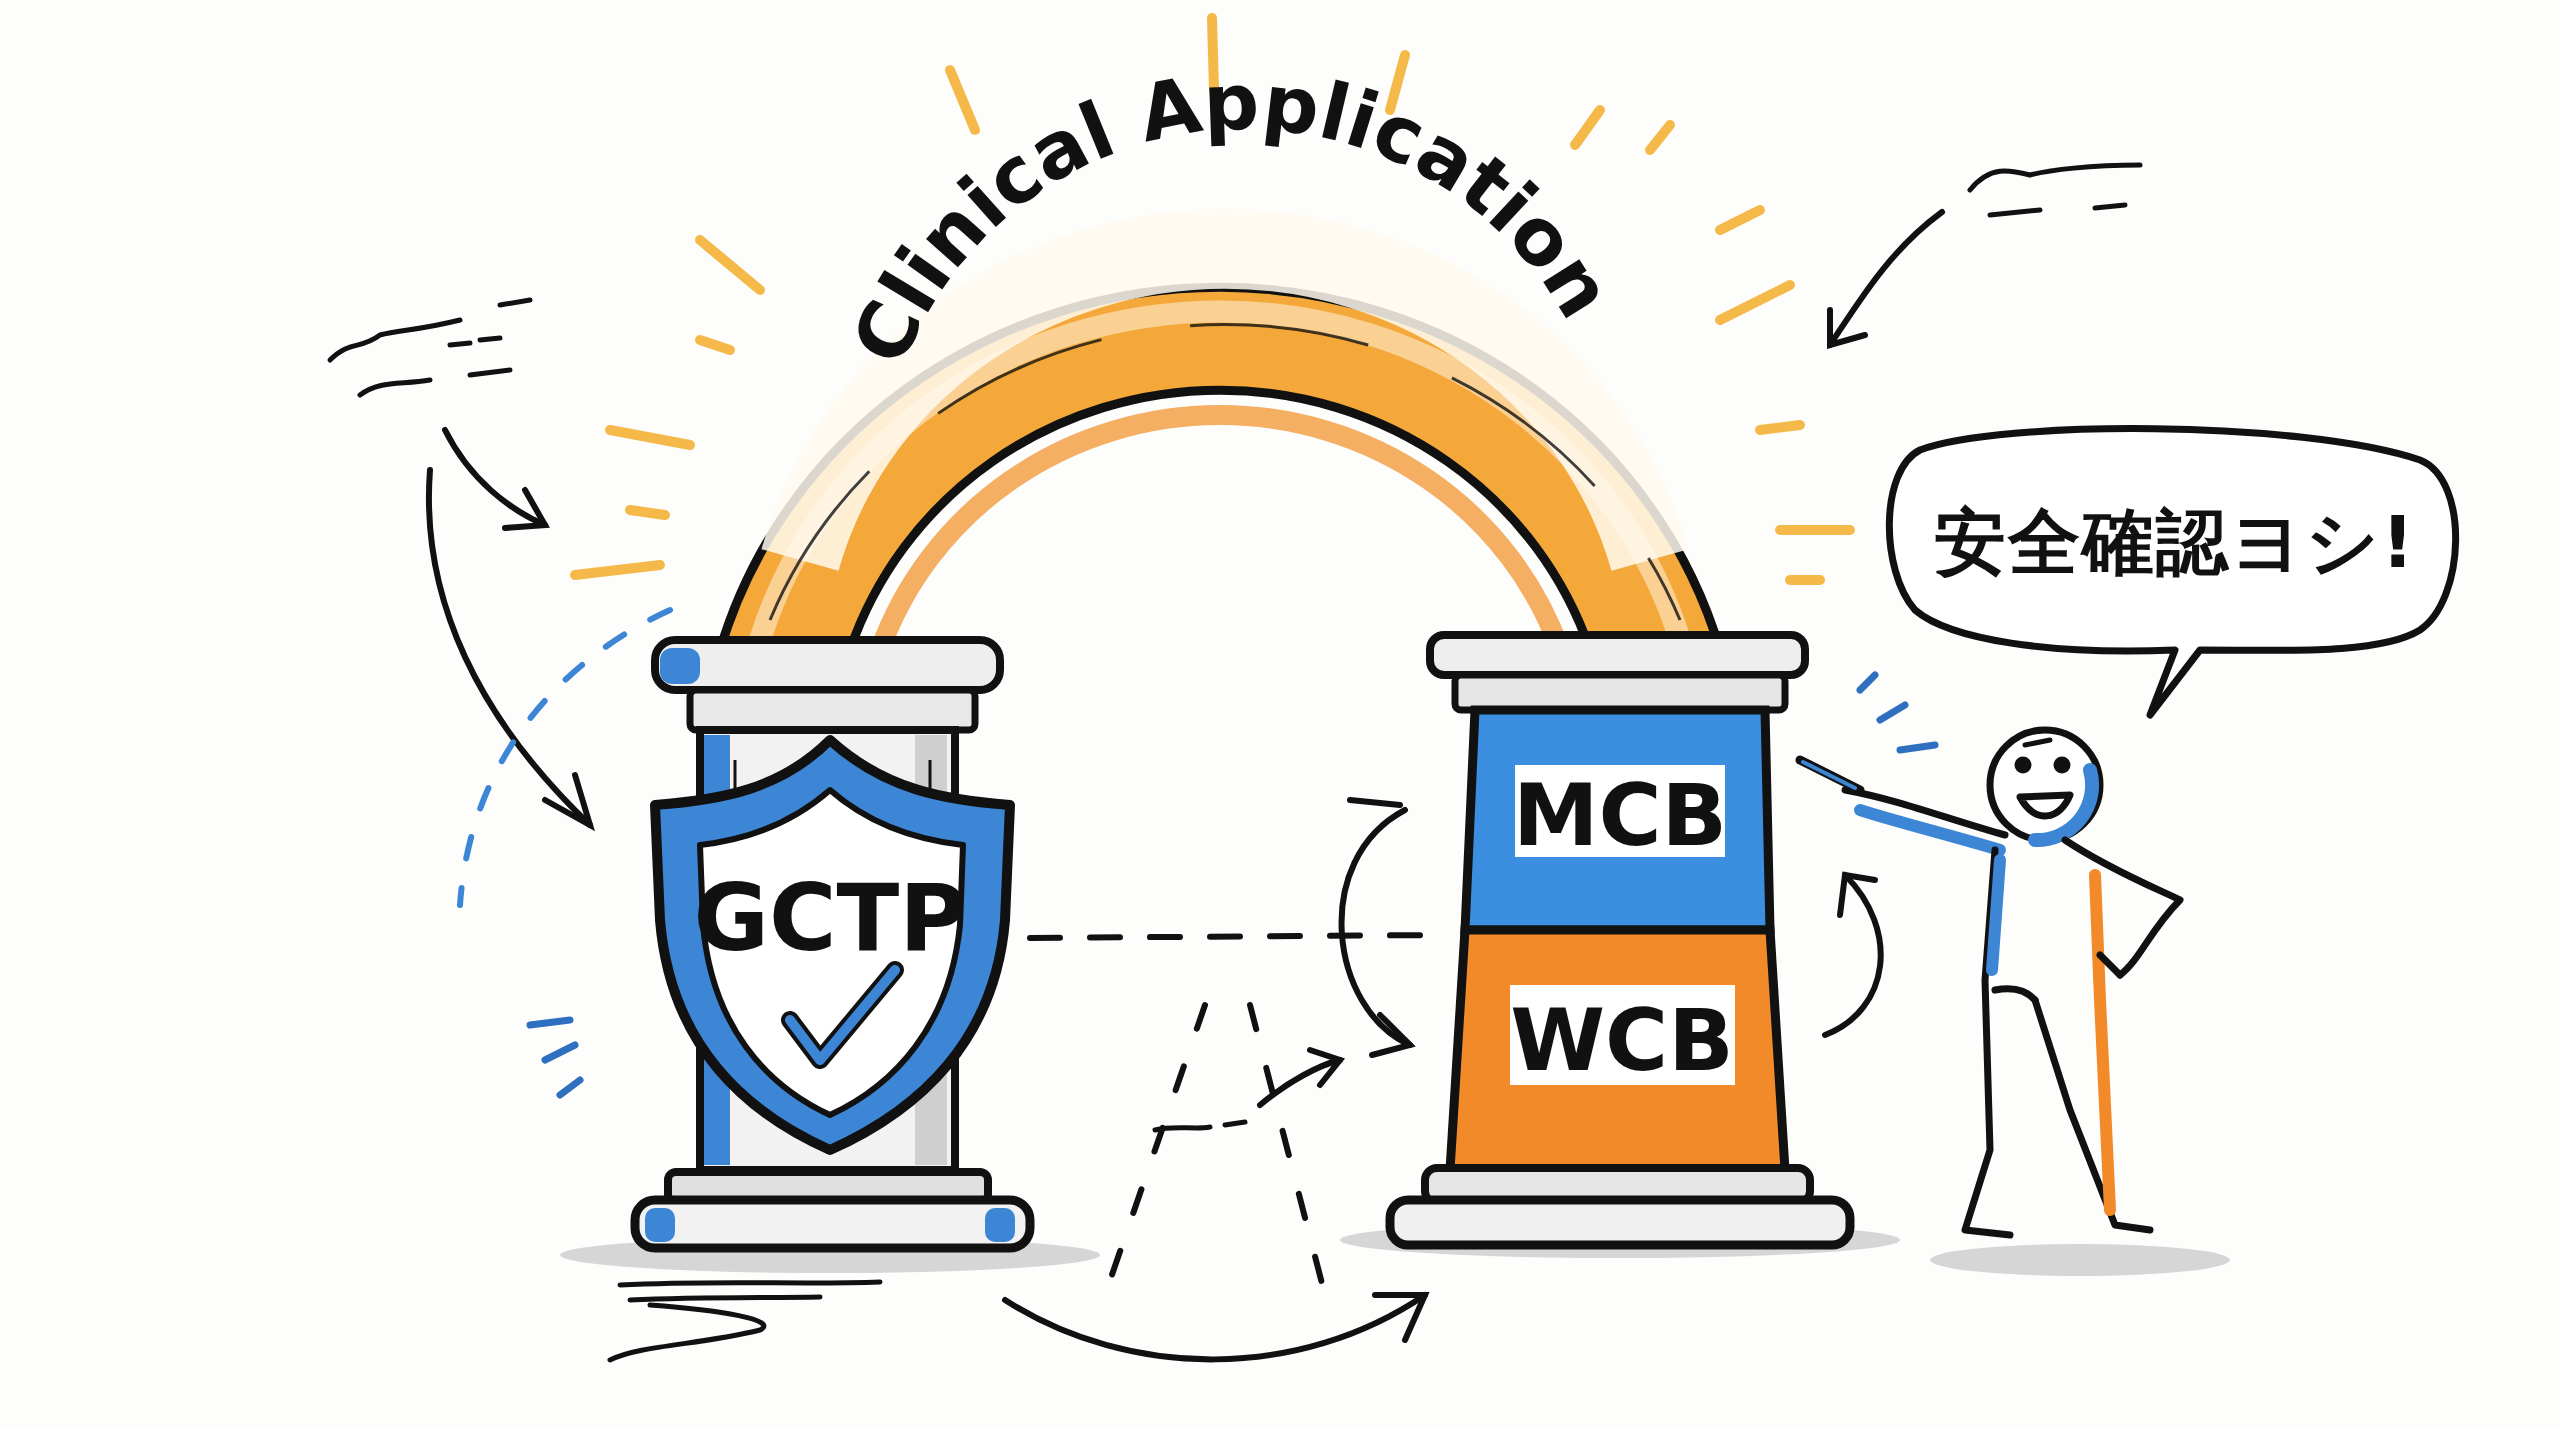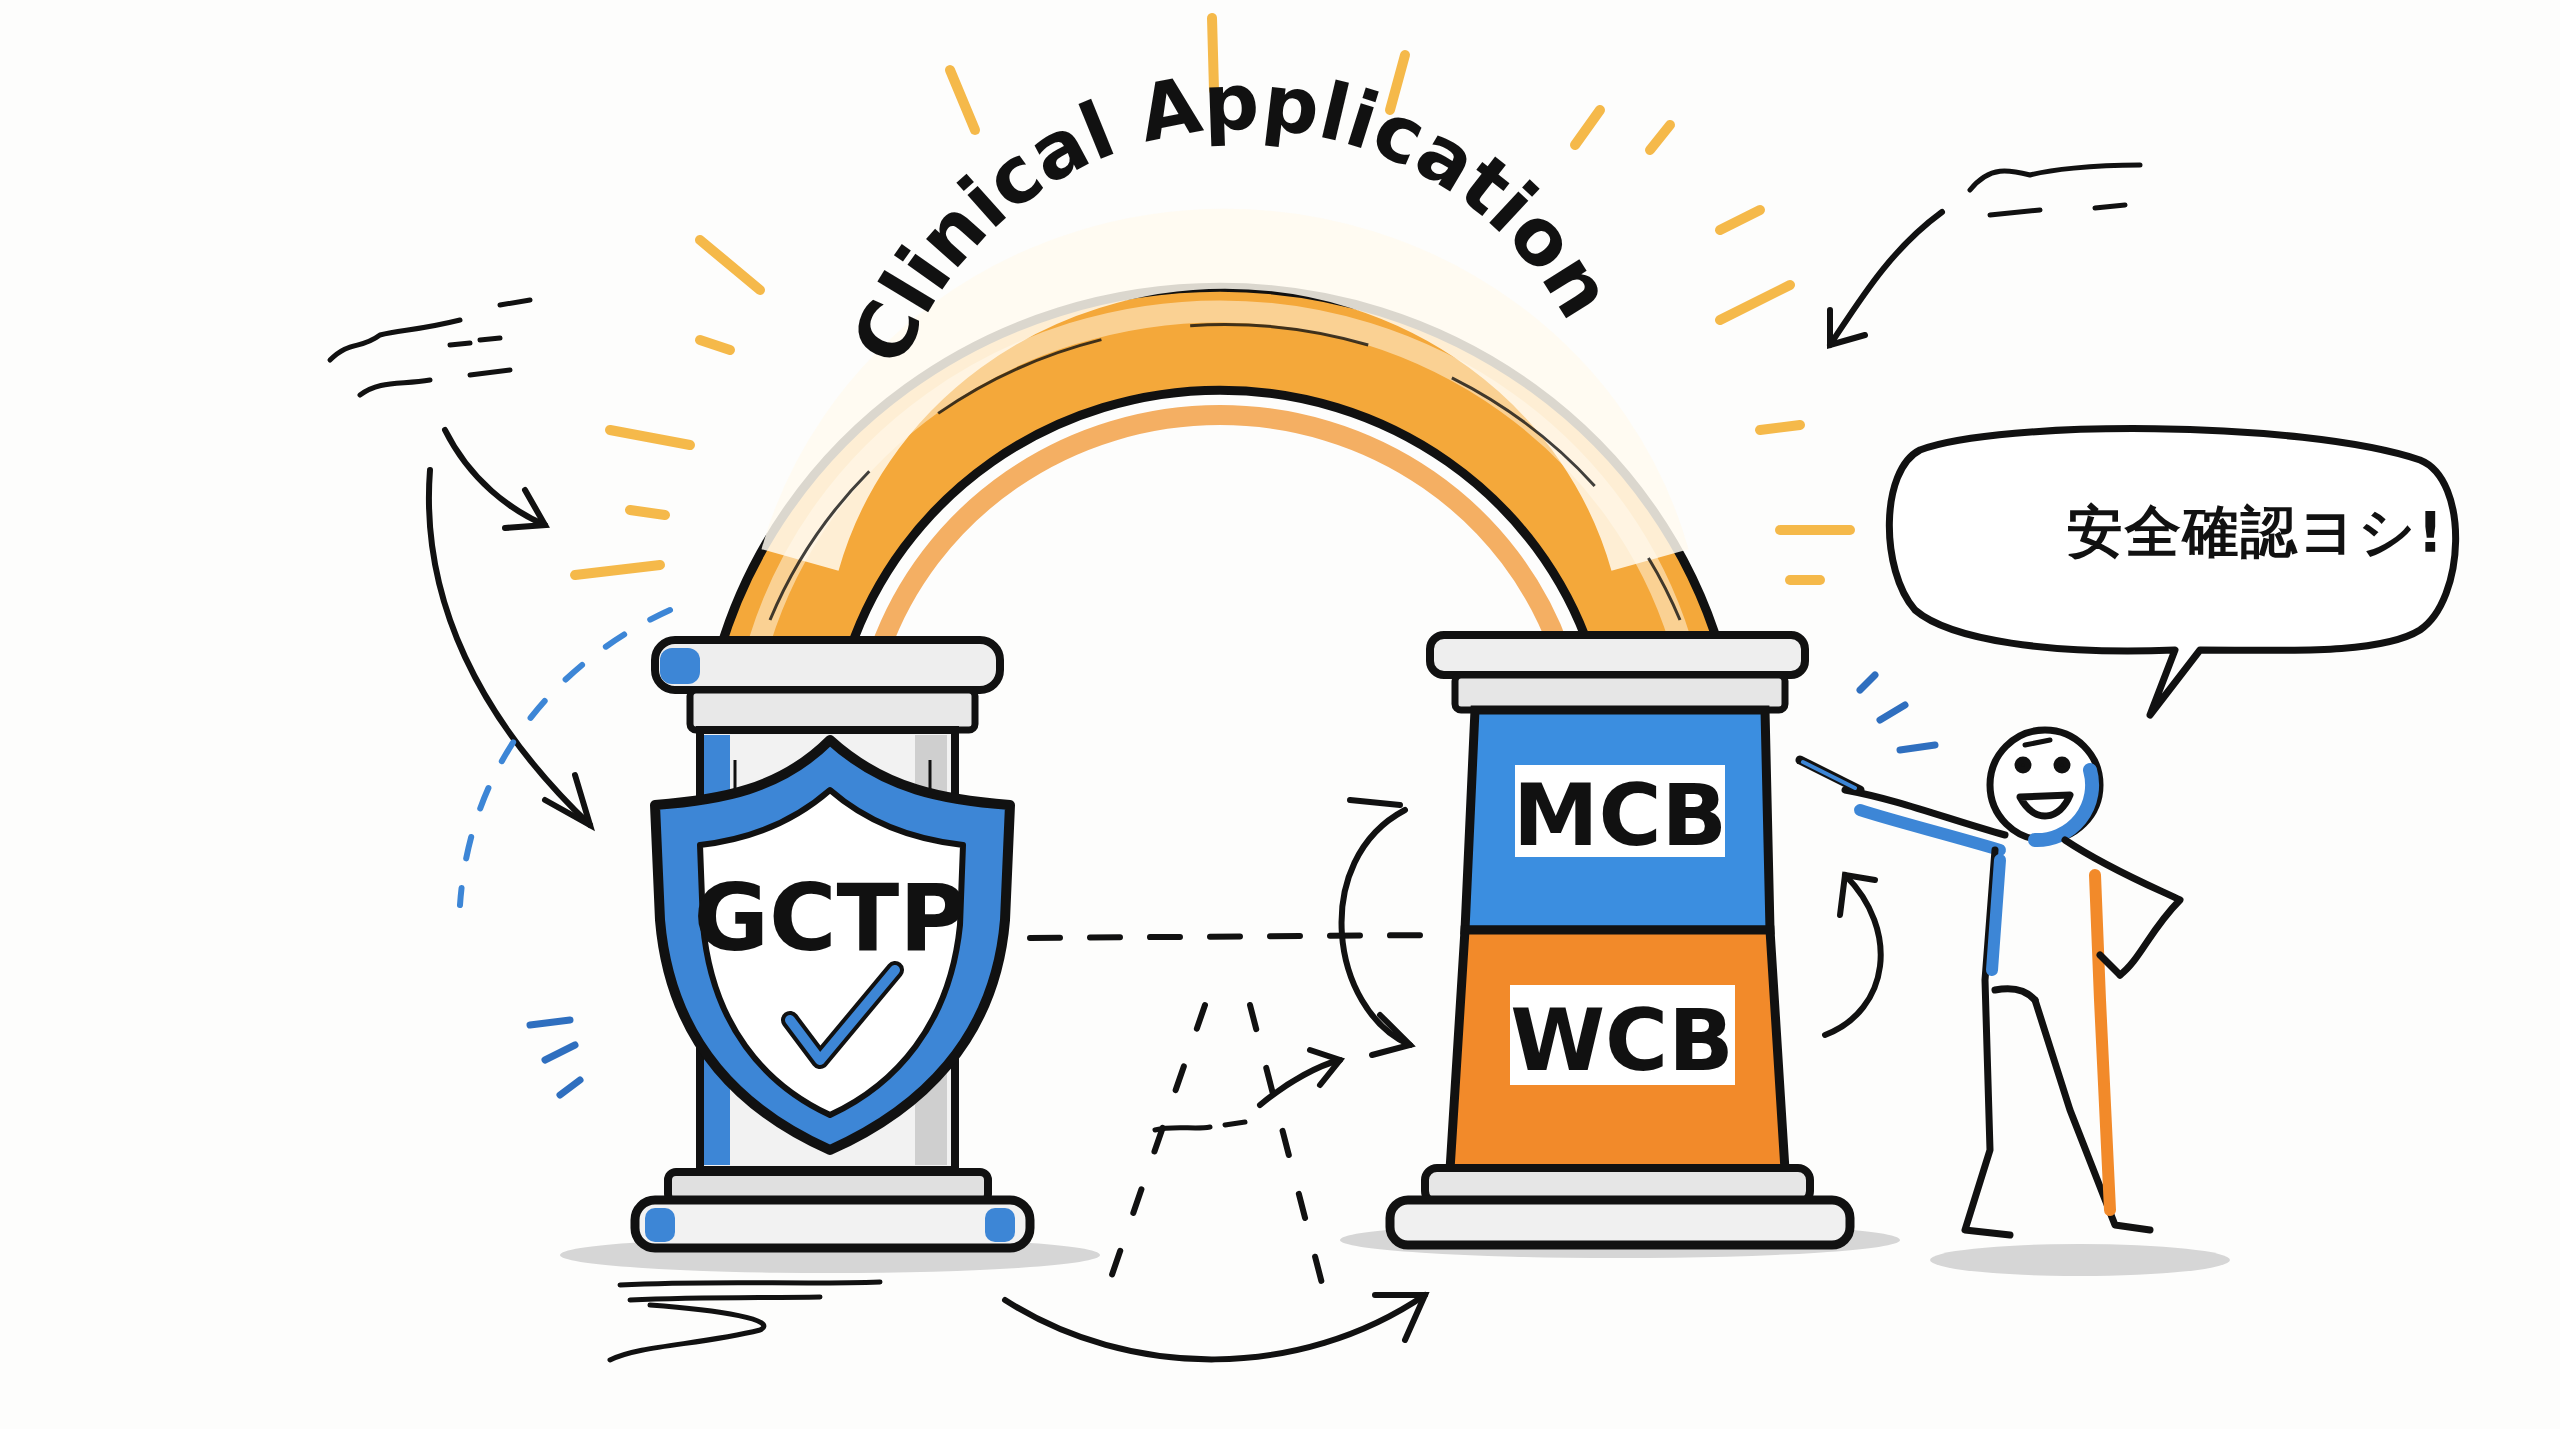--- a/index.html
+++ b/index.html
@@ -3,21 +3,21 @@
 <meta charset="utf-8">
 <style>
   html, body { margin: 0; padding: 0; background: #fdfdfc; }
   body { width: 2560px; height: 1429px; overflow: hidden; position: relative;
          font-family: "DejaVu Sans", "Liberation Sans", sans-serif; }
   #stage { position: absolute; left: 0; top: 0; width: 2560px; height: 1429px; }
   svg text { font-family: "DejaVu Sans", sans-serif; }
   .lbl { font-weight: bold; fill: #111; }
   .bubble-text {
     position: absolute; left: 1905px; top: 495px; width: 540px;
-    text-align: right; font-size: 56px; font-weight: bold; color: #111;
+    text-align: center; font-size: 72px; font-weight: bold; color: #111;
     font-family: "DejaVu Sans", sans-serif; letter-spacing: 2px;
   }
 </style>
 </head>
 <body>
 
 <div id="stage">
 <svg width="2560" height="1429" viewBox="0 0 2560 1429" xmlns="http://www.w3.org/2000/svg">
   <defs>
     <path id="arcText" d="M 880 520 A 340 340 0 0 1 1610 470" fill="none"></path>

